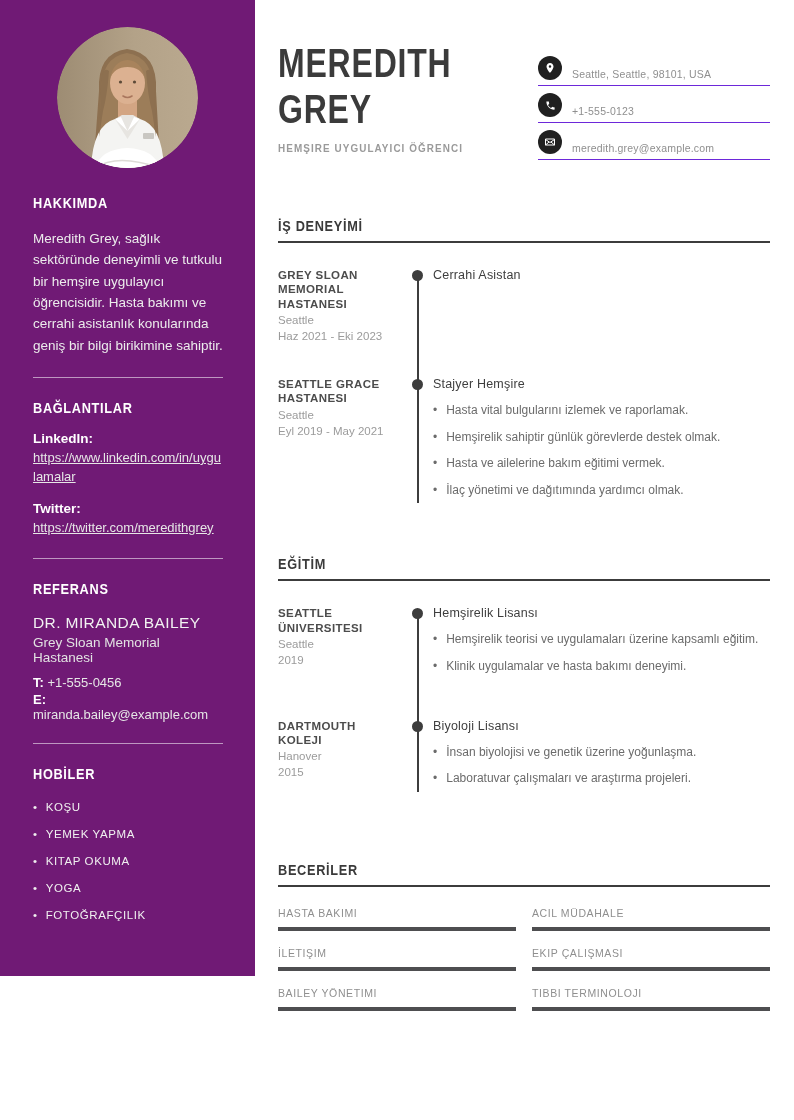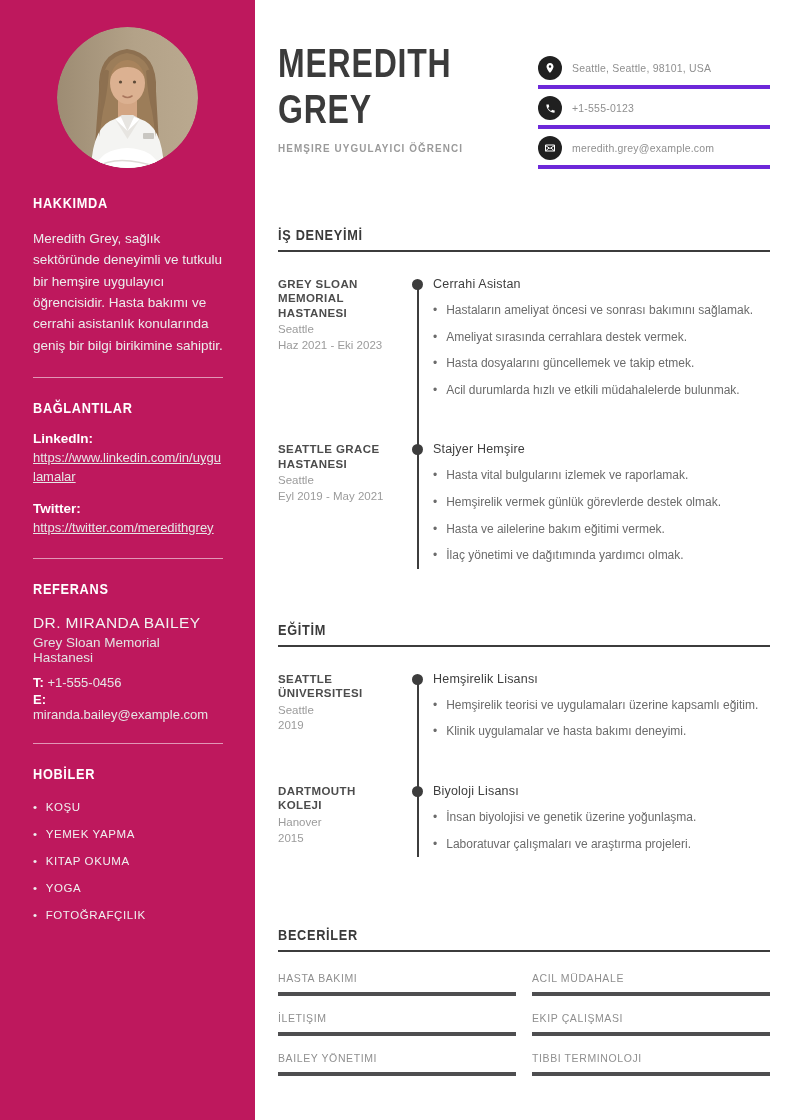--- a/index.html
+++ b/index.html
@@ -3,22 +3,22 @@
 <meta charset="utf-8">
 <style>
   * { margin:0; padding:0; box-sizing:border-box; }
   html,body { width:794px; height:1120px; }
   body {
     font-family:"Liberation Sans", sans-serif;
     background:#ffffff; overflow:hidden; display:flex;
   }
   
   .sidebar {
-    width:255px; min-width:255px; height:1120px;
-    background:#be185d; color:#e9e9e9;
+    width:255px; min-width:255px; height:976px;
+    background:#701a75; color:#e9e9e9;
   }
   .photo-wrap { width:141px; height:141px; border-radius:50%; overflow:hidden; margin:27px auto 0 auto; }
   .photo-wrap svg { display:block; }
   .side-inner { padding:26px 32px 0 33px; }
   .side-heading {
     color:#ffffff; font-size:15px; font-weight:700; letter-spacing:.8px;
     display:inline-block; transform:scaleX(.85); transform-origin:left center;
     white-space:nowrap;
   }
   .side-rule { border:none; border-top:1px solid rgba(255,255,255,.55); margin:21px 0; }
@@ -42,21 +42,21 @@
   .header-row { display:flex; justify-content:space-between;gap:20px; }
   .name {
     font-size:40px; font-weight:800; color:#3b3b3b; line-height:1.16;
     letter-spacing:1px; transform:scaleX(.8); transform-origin:left top; white-space:nowrap;
   }
   .subtitle {
     font-size:11px; font-weight:700; color:#9a9a9a; letter-spacing:1.2px;
     margin-top:9px; transform:scaleX(.9); transform-origin:left top; white-space:nowrap;
   }
   .contacts { width:232px; margin-top:16px; }
-  .contact-row { display:flex; align-items:center; border-bottom:4px solid #6d28d9; padding-bottom:5px; margin-bottom:7px; }
+  .contact-row { display:flex; align-items:flex-end; border-bottom:1px solid #6d28d9; padding-bottom:5px; margin-bottom:7px; }
   .contact-icon {
     width:24px; height:24px; border-radius:50%; background:#202020;
     display:flex; align-items:center; justify-content:center; flex:none;
   }
   .contact-text { font-size:10.5px; color:#8f8f8f; margin-left:10px; letter-spacing:.2px; }
   .section { }
   .section-heading {
     font-size:15px; font-weight:700; color:#3a3a3a; letter-spacing:.8px;
     display:inline-block; transform:scaleX(.85); transform-origin:left center; white-space:nowrap;
   }
@@ -223,40 +223,34 @@
     <div class="tl-wrap sp-entries">
 
       <div class="entry">
         <div class="entry-left">
           <div class="entry-org">GREY SLOAN MEMORIAL HASTANESI</div>
           <div class="entry-muted">Seattle</div>
           <div class="entry-muted dates">Haz 2021 - Eki 2023</div>
         </div>
         <div class="entry-right">
           <div class="entry-role">Cerrahi Asistan</div>
-          <ul class="entry-bullets">
-            <li>Hastaların ameliyat öncesi ve sonrası bakımını sağlamak.</li>
-            <li>Ameliyat sırasında cerrahlara destek vermek.</li>
-            <li>Hasta dosyalarını güncellemek ve takip etmek.</li>
-            <li>Acil durumlarda hızlı ve etkili müdahalelerde bulunmak.</li>
-          </ul>
         </div>
       </div>
 
       <div class="entry">
         <div class="entry-left">
           <div class="entry-org">SEATTLE GRACE HASTANESI</div>
           <div class="entry-muted">Seattle</div>
           <div class="entry-muted dates">Eyl 2019 - May 2021</div>
         </div>
         <div class="entry-right">
           <div class="entry-role">Stajyer Hemşire</div>
           <ul class="entry-bullets">
             <li>Hasta vital bulgularını izlemek ve raporlamak.</li>
-            <li>Hemşirelik vermek günlük görevlerde destek olmak.</li>
+            <li>Hemşirelik sahiptir günlük görevlerde destek olmak.</li>
             <li>Hasta ve ailelerine bakım eğitimi vermek.</li>
             <li>İlaç yönetimi ve dağıtımında yardımcı olmak.</li>
           </ul>
         </div>
       </div>
 
     </div>
   </section>
 
   <section class="section sp-edu">

